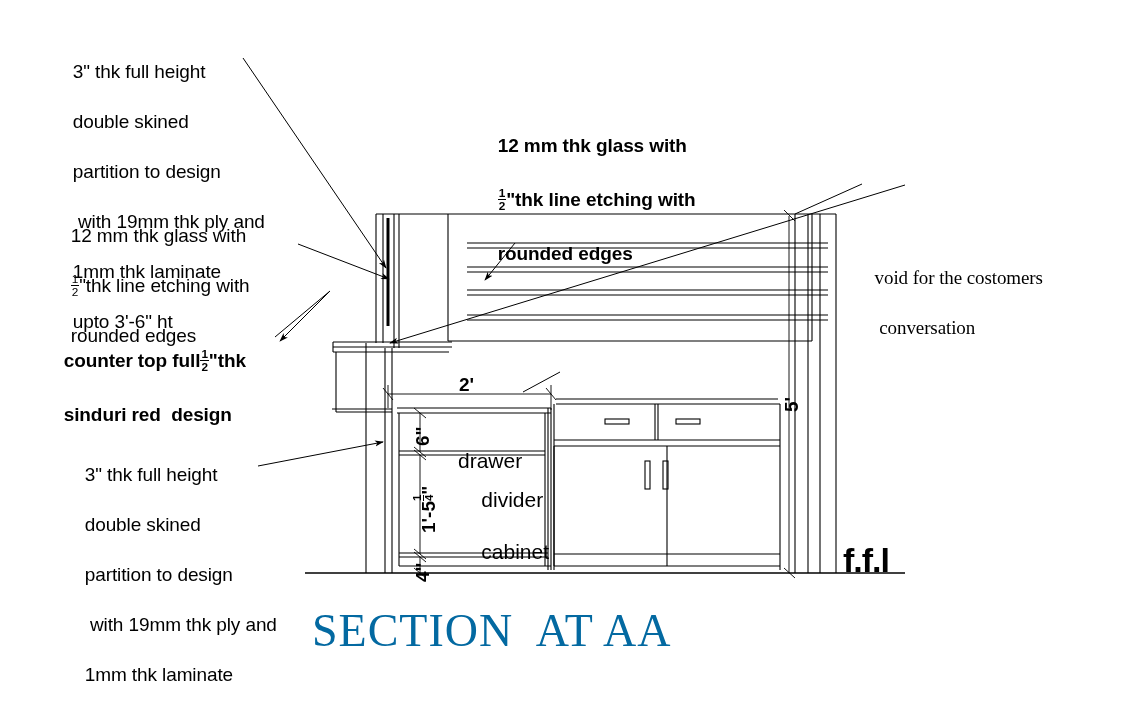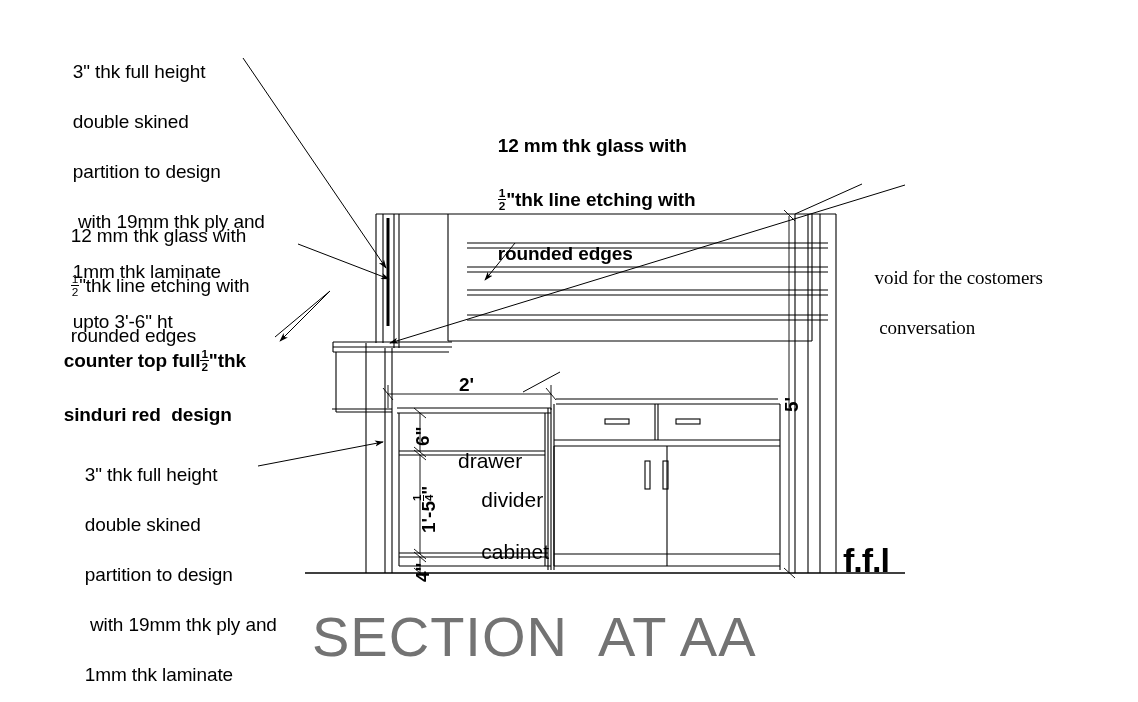--- a/index.html
+++ b/index.html
@@ -85,23 +85,23 @@
   .ffl {
     position: absolute;
     font-family: "Liberation Sans", sans-serif;
     font-weight: bold;
     font-size: 34px;
     color: #000;
     letter-spacing: -1px;
   }
   .title {
     position: absolute;
-    font-family: Liberation Sans, sans-serif;
-    font-size: 56px;
-    color: #737373;
+    font-family: Liberation Serif, serif;
+    font-size: 46px;
+    color: #0369a1;
     letter-spacing: 1px;
     white-space: pre;
   }
 </style>
 </head>
 <body>
 
 <div id="page">
 
   <svg id="drawing" viewBox="0 0 1138 702">

